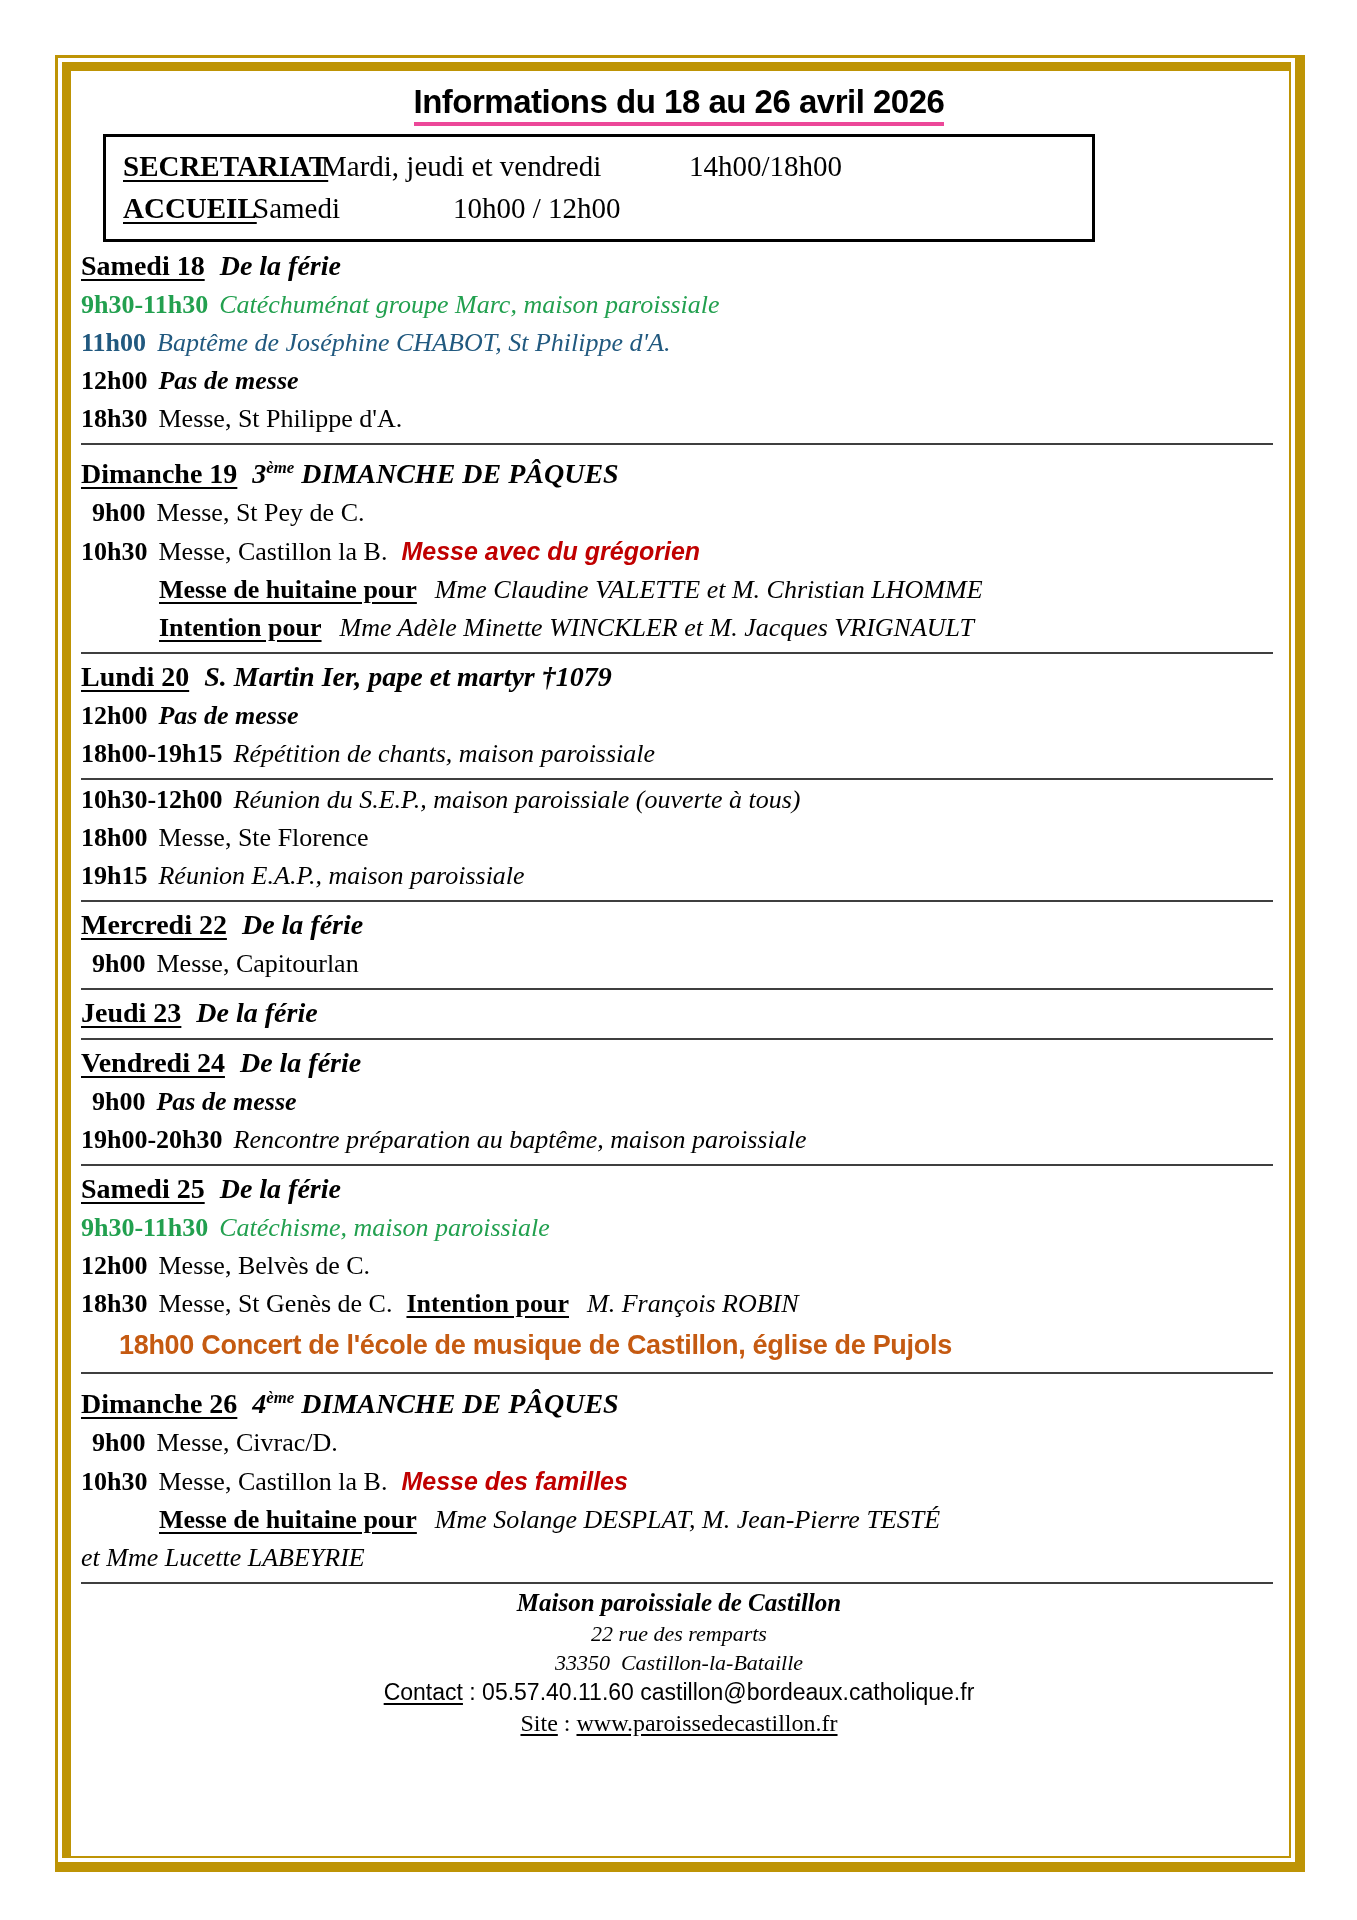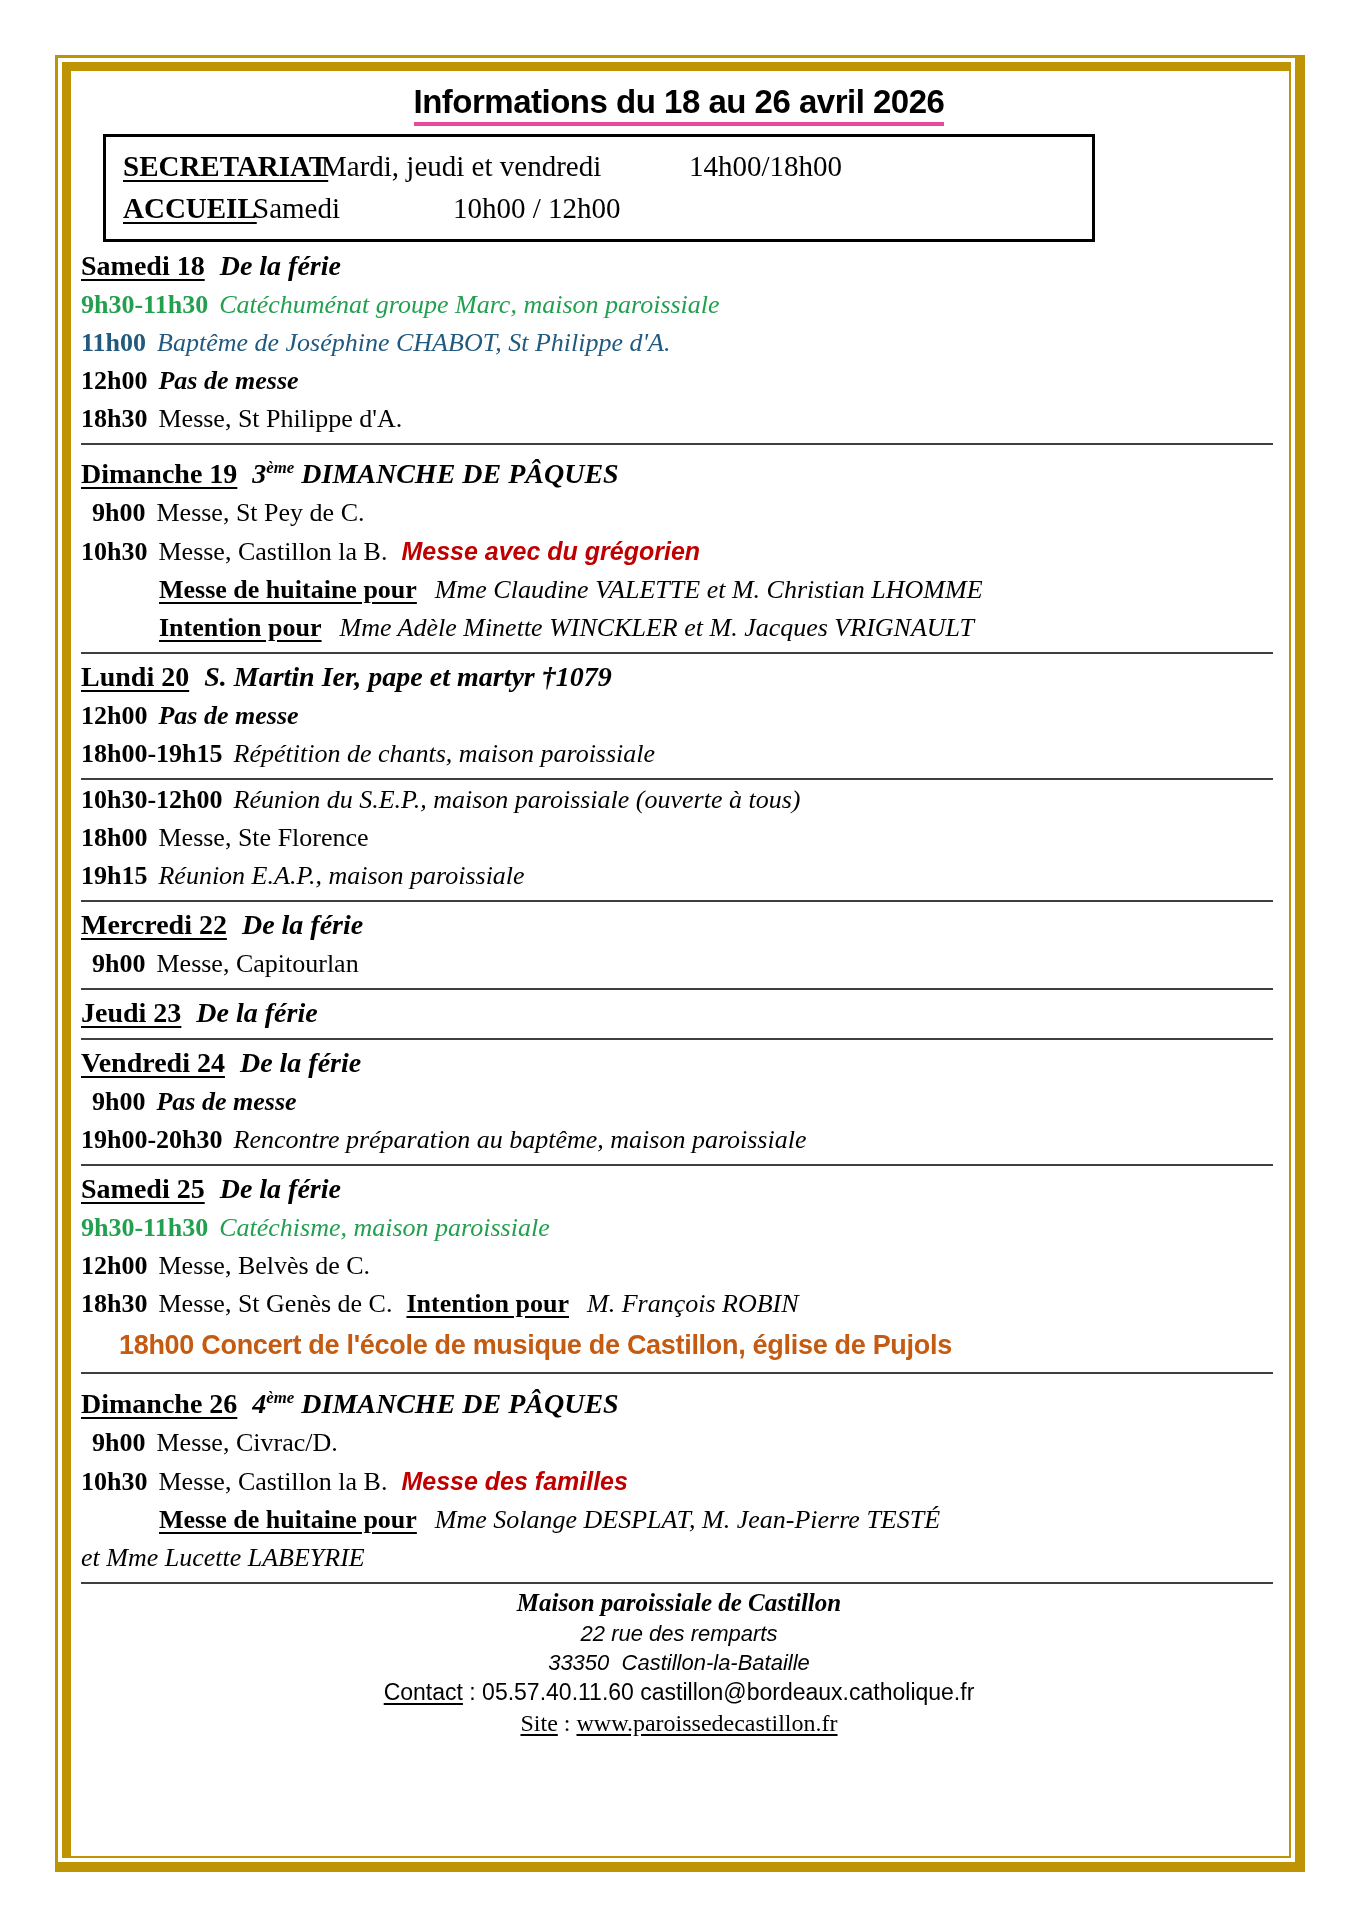--- a/index.html
+++ b/index.html
@@ -85,21 +85,21 @@
     color:var(--orange);font-family:"Liberation Sans",sans-serif;
     font-weight:700;font-size:27px;line-height:44px;padding-left:38px;
     letter-spacing:-0.3px;
   }
   .sep{border:none;border-top:2px solid var(--sep);margin:5px 4px 1px 0;}
 
   
   .footer{text-align:center;margin-top:2px;}
   .f-name{font-weight:700;font-style:italic;font-size:25px;line-height:33px;}
   .f-addr{
-    font-family:Liberation Sans, sans-serif;font-style:italic;
+    font-family:Liberation Serif, serif;font-style:italic;
     font-size:22px;line-height:29px;white-space:pre-wrap;
   }
   .f-contact{font-family:"Liberation Sans",sans-serif;font-size:23px;line-height:31px;}
   .f-site{font-size:24px;line-height:31px;}
   .u{text-decoration:underline;text-underline-offset:3px;}
 </style>
 </head>
 <body>
 
 <div class="frame-outer">

